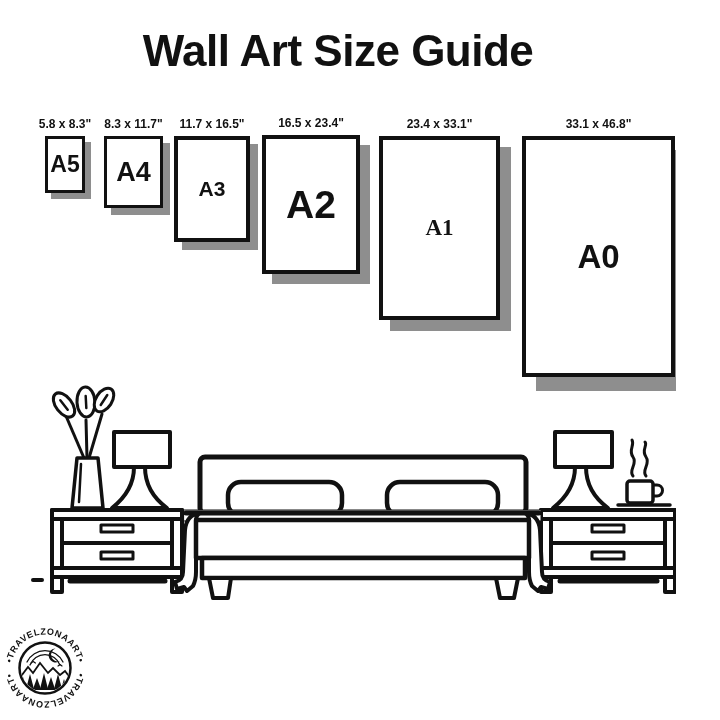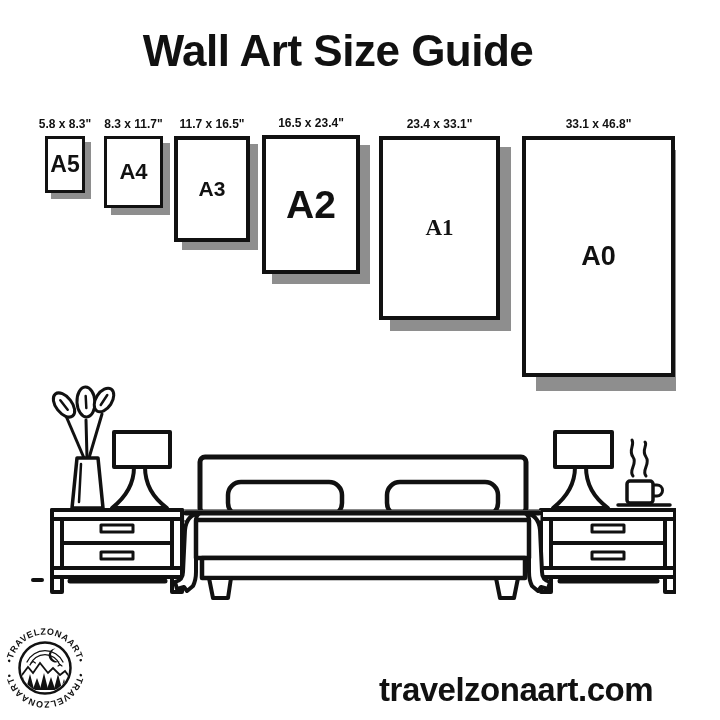--- a/index.html
+++ b/index.html
@@ -18,29 +18,29 @@
     position:absolute;left:0;top:0;right:0;bottom:0;background:var(--paper,#fff);
     display:flex;align-items:center;justify-content:center;font-weight:700;color:var(--ink,#111);
   }
   .dim{
     position:absolute;left:50%;transform:translateX(-50%);top:-19px;
     font-size:12px;font-weight:700;white-space:nowrap;color:var(--ink,#111);
   }
   .g-a5{left:45px;top:136px;width:40px;height:57px;}
   .g-a5 .size-frame{border:3px solid var(--ink,#111);box-shadow:6px 6px 0 var(--shadow,#8e8e8e);font-size:23px;text-align:right;}
   .g-a4{left:104px;top:136px;width:59px;height:72px;}
-  .g-a4 .size-frame{border:3px solid var(--ink,#111);box-shadow:7px 7px 0 var(--shadow,#8e8e8e);font-size:22px;}
+  .g-a4 .size-frame{border:3px solid var(--ink,#111);box-shadow:7px 7px 0 var(--shadow,#8e8e8e);font-size:27px;}
   .g-a3{left:174px;top:136px;width:76px;height:106px;}
   .g-a3 .size-frame{border:4px solid var(--ink,#111);box-shadow:8px 8px 0 var(--shadow,#8e8e8e);font-size:21px;}
   .g-a2{left:262px;top:135px;width:98px;height:139px;}
   .g-a2 .size-frame{border:4px solid var(--ink,#111);box-shadow:10px 10px 0 var(--shadow,#8e8e8e);font-size:39px;}
   .g-a1{left:379px;top:136px;width:121px;height:184px;}
   .g-a1 .size-frame{border:4px solid var(--ink,#111);box-shadow:11px 11px 0 var(--shadow,#8e8e8e);font-size:23px;font-family:Liberation Serif, serif;}
   .g-a0{left:522px;top:136px;width:153px;height:241px;}
-  .g-a0 .size-frame{border:4px solid var(--ink,#111);box-shadow:14px 14px 0 var(--shadow,#8e8e8e);font-size:27px;}
+  .g-a0 .size-frame{border:4px solid var(--ink,#111);box-shadow:14px 14px 0 var(--shadow,#8e8e8e);font-size:33px;}
   
   .scene{position:absolute;left:0;top:380px;width:720px;height:240px;color:var(--ink,#111);}
   .scene path,.scene rect,.scene line,.scene ellipse{
     stroke:currentColor;fill:none;stroke-linejoin:round;stroke-linecap:round;
   }
   .scene .fw{fill:var(--paper,#fff);}
   .sw2{stroke-width:2.5}.sw3{stroke-width:3}.sw35{stroke-width:3.5}.sw4{stroke-width:4}.sw45{stroke-width:4.5}.sw5{stroke-width:5}
   
   .logo{position:absolute;left:3px;top:624px;width:84px;height:88px;color:var(--ink,#111);}
   .logo .ring-text{font-family:"Liberation Sans",sans-serif;font-weight:700;font-size:9px;letter-spacing:0.6px;fill:currentColor;}
@@ -215,15 +215,14 @@
       </g>
       <g>
         <path class="ln" stroke-width="1.6" stroke-dasharray="6 3" d="M18,69 H66"></path>
         <path class="ln" stroke-width="1.6" stroke-dasharray="4 4" d="M20,72.5 H62"></path>
         <path class="ln" stroke-width="1.6" stroke-dasharray="3 4" d="M24,76 H58"></path>
       </g>
     </g>
     <circle class="ln" cx="42" cy="44" r="25.5" stroke-width="2.5"></circle>
   </svg>
 
-  <div class="site">travelzonaart.com</div>
 
 </div>
 
 </body></html>

